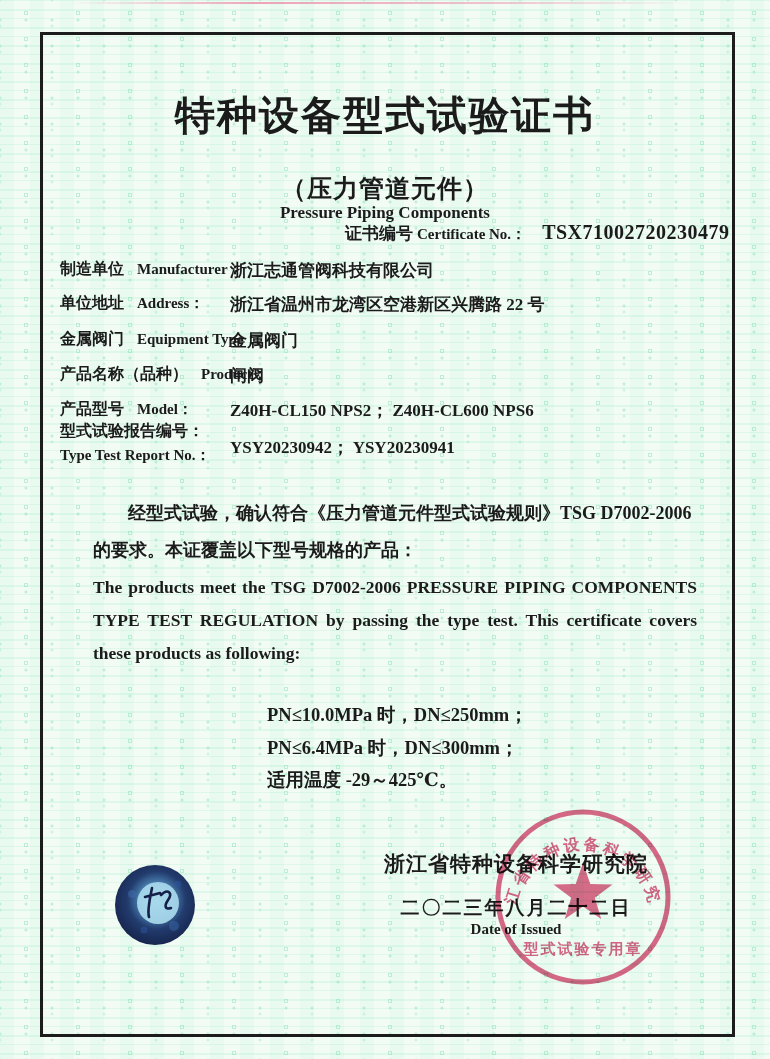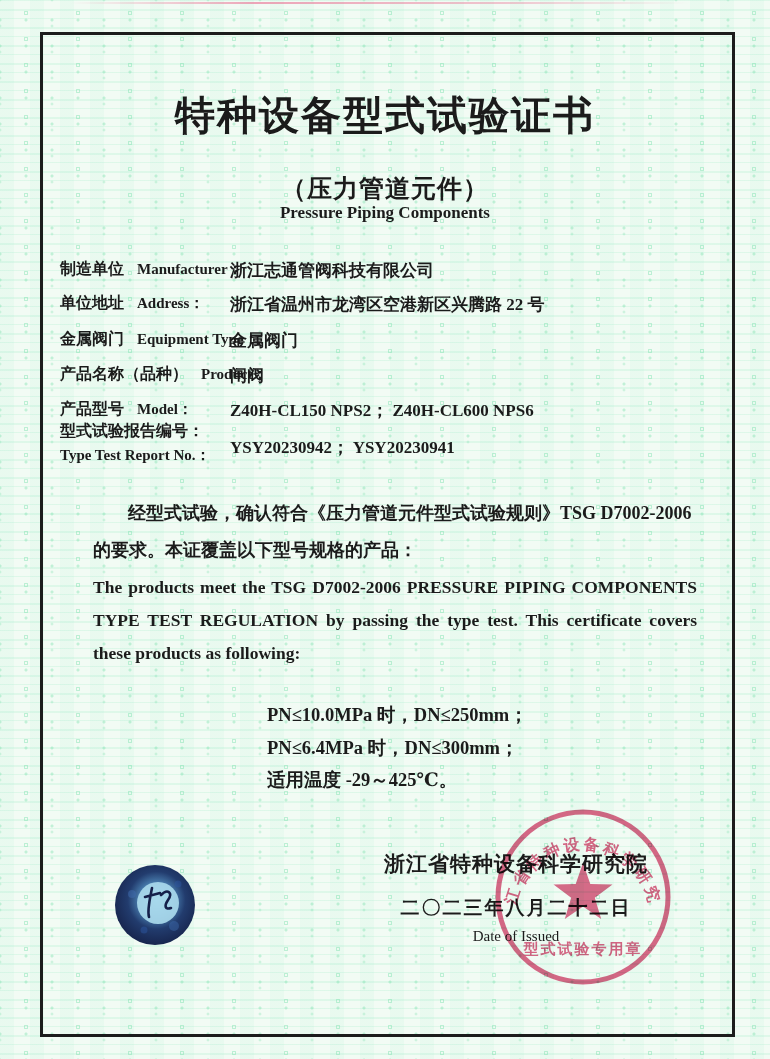--- a/index.html
+++ b/index.html
@@ -49,36 +49,41 @@
   .stmt-cn1{left:128px;top:501px;font-size:18px;font-weight:bold;white-space:nowrap;}
   .stmt-cn2{left:93px;top:538px;font-size:18px;font-weight:bold;white-space:nowrap;text-align:center;}
   .stmt-en{left:93px;top:571px;width:604px;font-size:17.5px;font-weight:bold;
            line-height:33px;text-align:justify;}
   .spec{left:267px;font-size:18.5px;font-weight:bold;white-space:nowrap;}
   .s1{top:702px;} .s2{top:735px;} .s3{top:767px;}
   .issuer{left:316px;top:850px;width:400px;text-align:center;}
   .issuer-cn{font-size:21px;font-weight:bold;letter-spacing:1px;}
   .issuer-en{font-size:15.5px;font-weight:bold;margin-top:5px;}
   .issuer-date{font-size:19px;font-weight:bold;margin-top:17px;letter-spacing:2px;}
-  .issuer-date-en{font-size:15px;font-weight:normal;margin-top:7px;}
+  .issuer-date-en{font-size:15px;font-weight:bold;margin-top:0;}
   .stamp{left:492px;top:806px;width:182px;height:182px;mix-blend-mode:multiply;opacity:0.92;}
   .hologram{left:114px;top:864px;width:82px;height:82px;}
 </style>
 </head>
 <body>
 
 <div class="page">
 
   <div class="abs scan-line"></div>
   <div class="abs frame"></div>
 
   <div class="abs centered title-cn">特种设备型式试验证书</div>
   <div class="abs centered sub-cn">（压力管道元件）</div>
   <div class="abs centered sub-en">Pressure Piping Components</div>
 
+  <div class="abs cert-line">
+    <span class="cert-label-cn">证书编号</span>
+    <span class="cert-label-en">Certificate No.：</span>
+    <span class="cert-no">TSX71002720230479</span>
+  </div>
 
   <div class="abs field-label r1">
     <span class="cn">制造单位</span>
     <span class="en">Manufacturer：</span>
   </div>
   <div class="abs field-value r1">浙江志通管阀科技有限公司</div>
 
   <div class="abs field-label r2">
     <span class="cn">单位地址</span>
     <span class="en">Address：</span>

